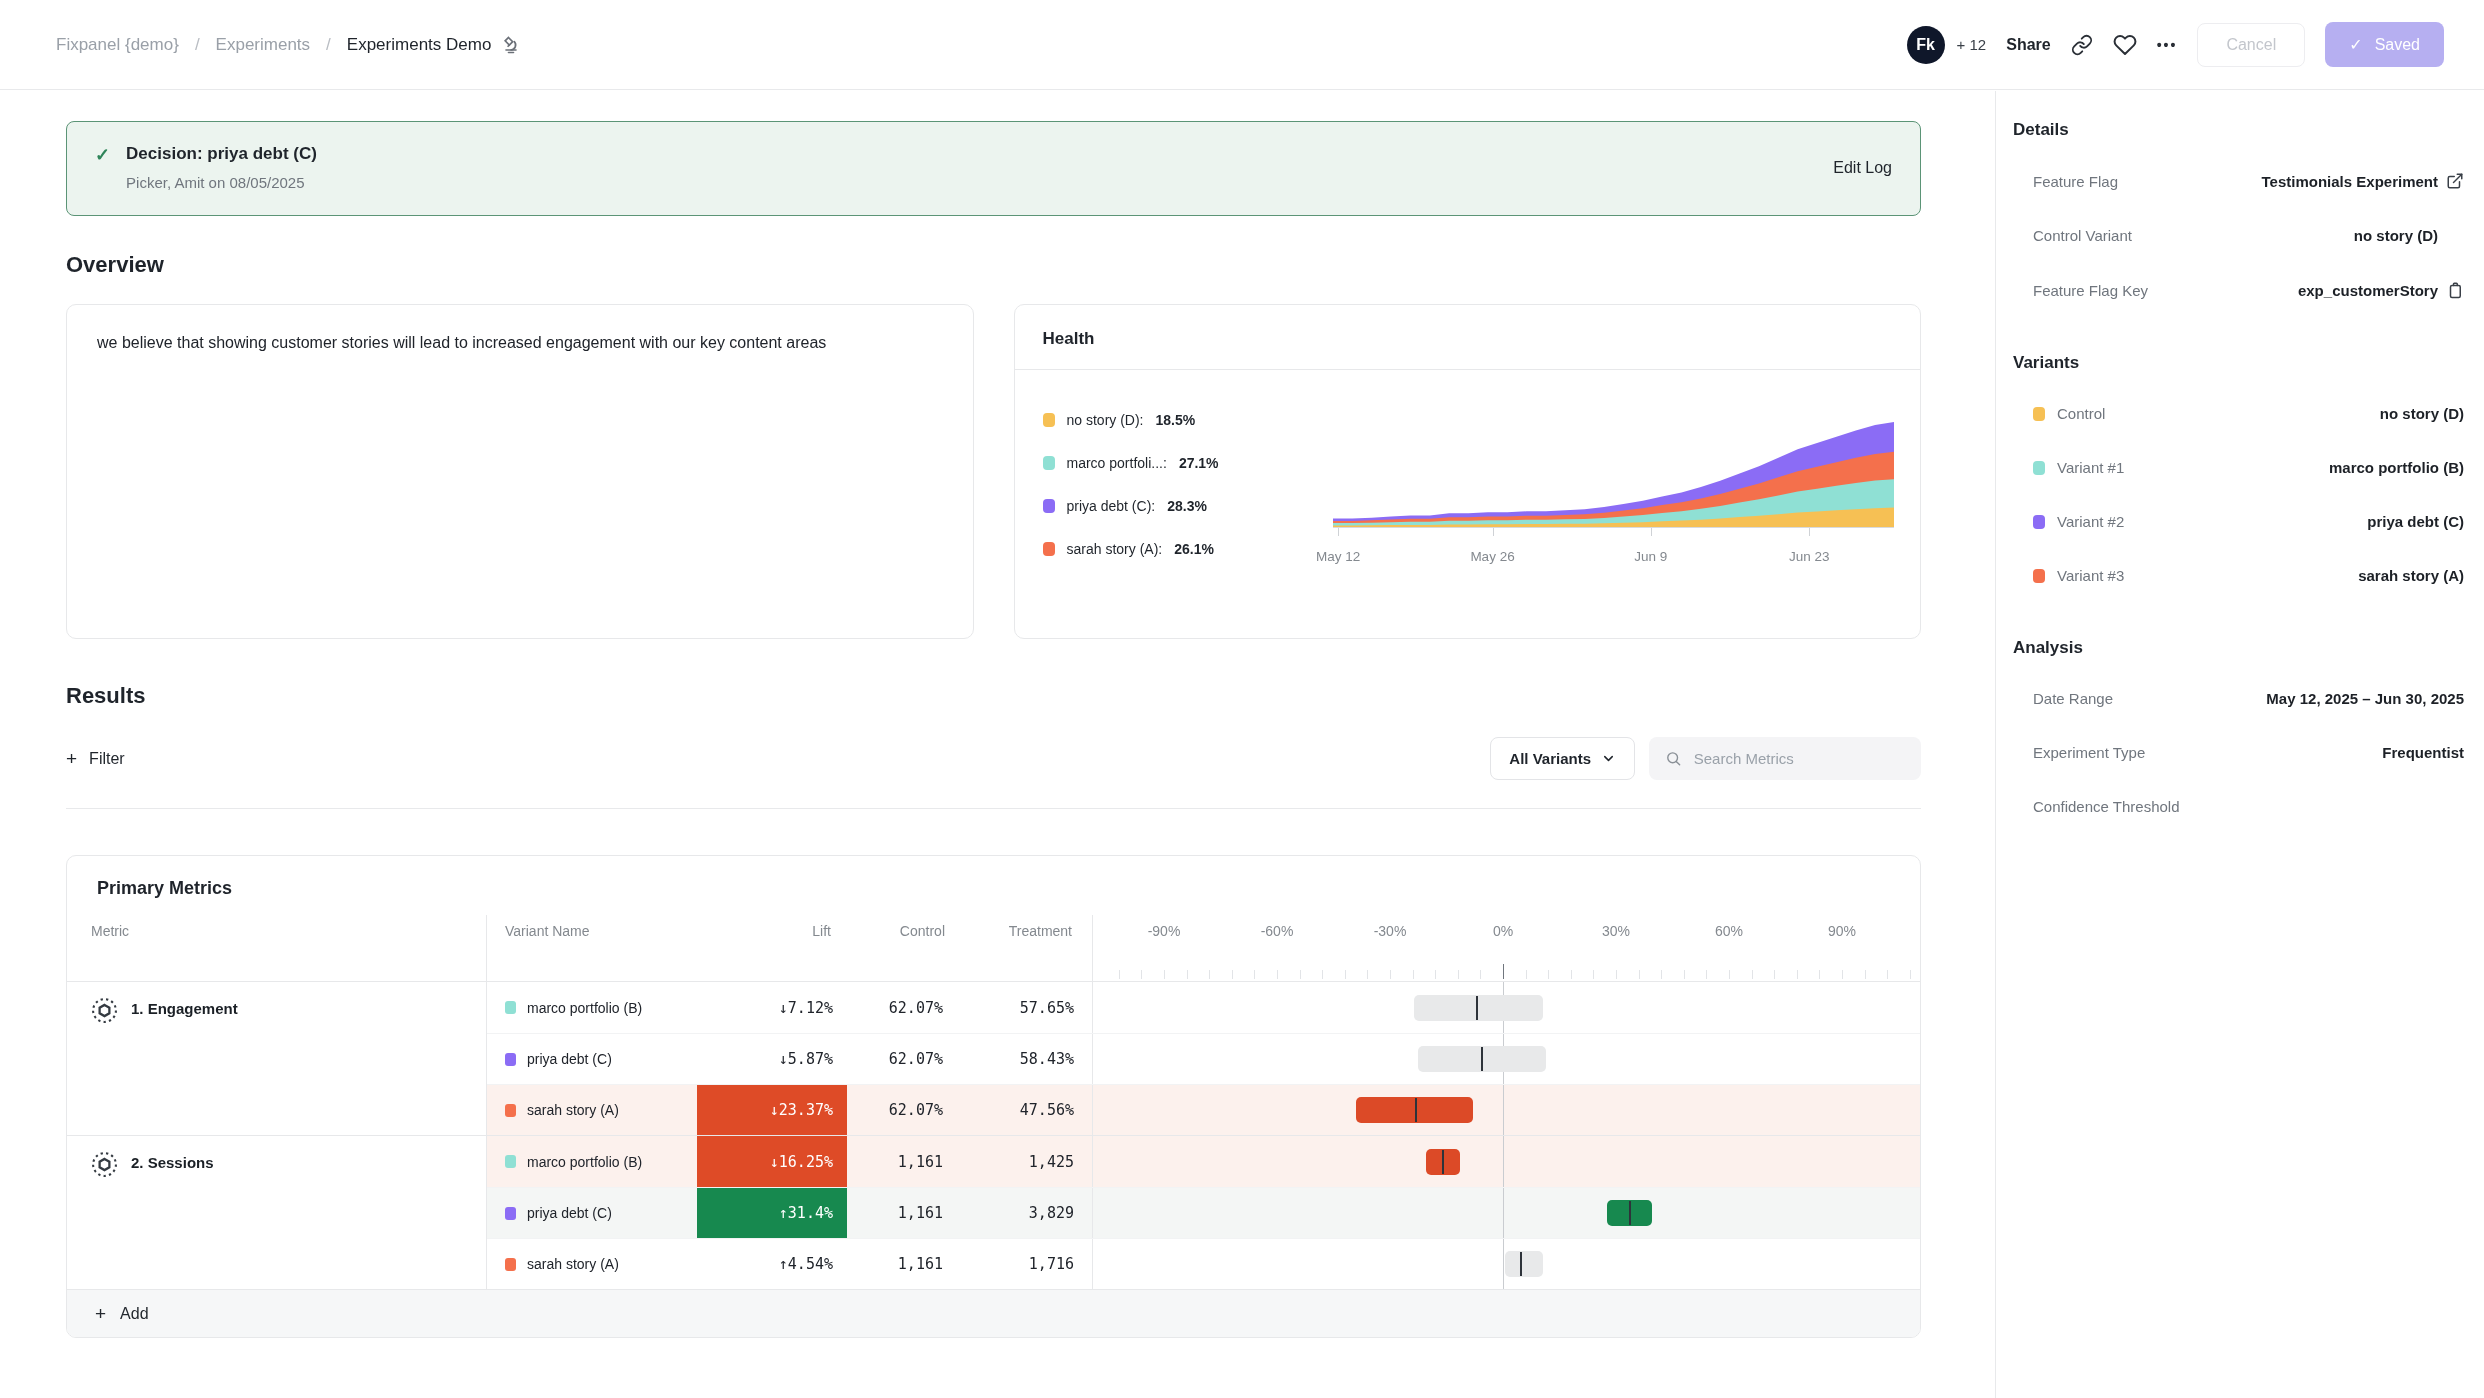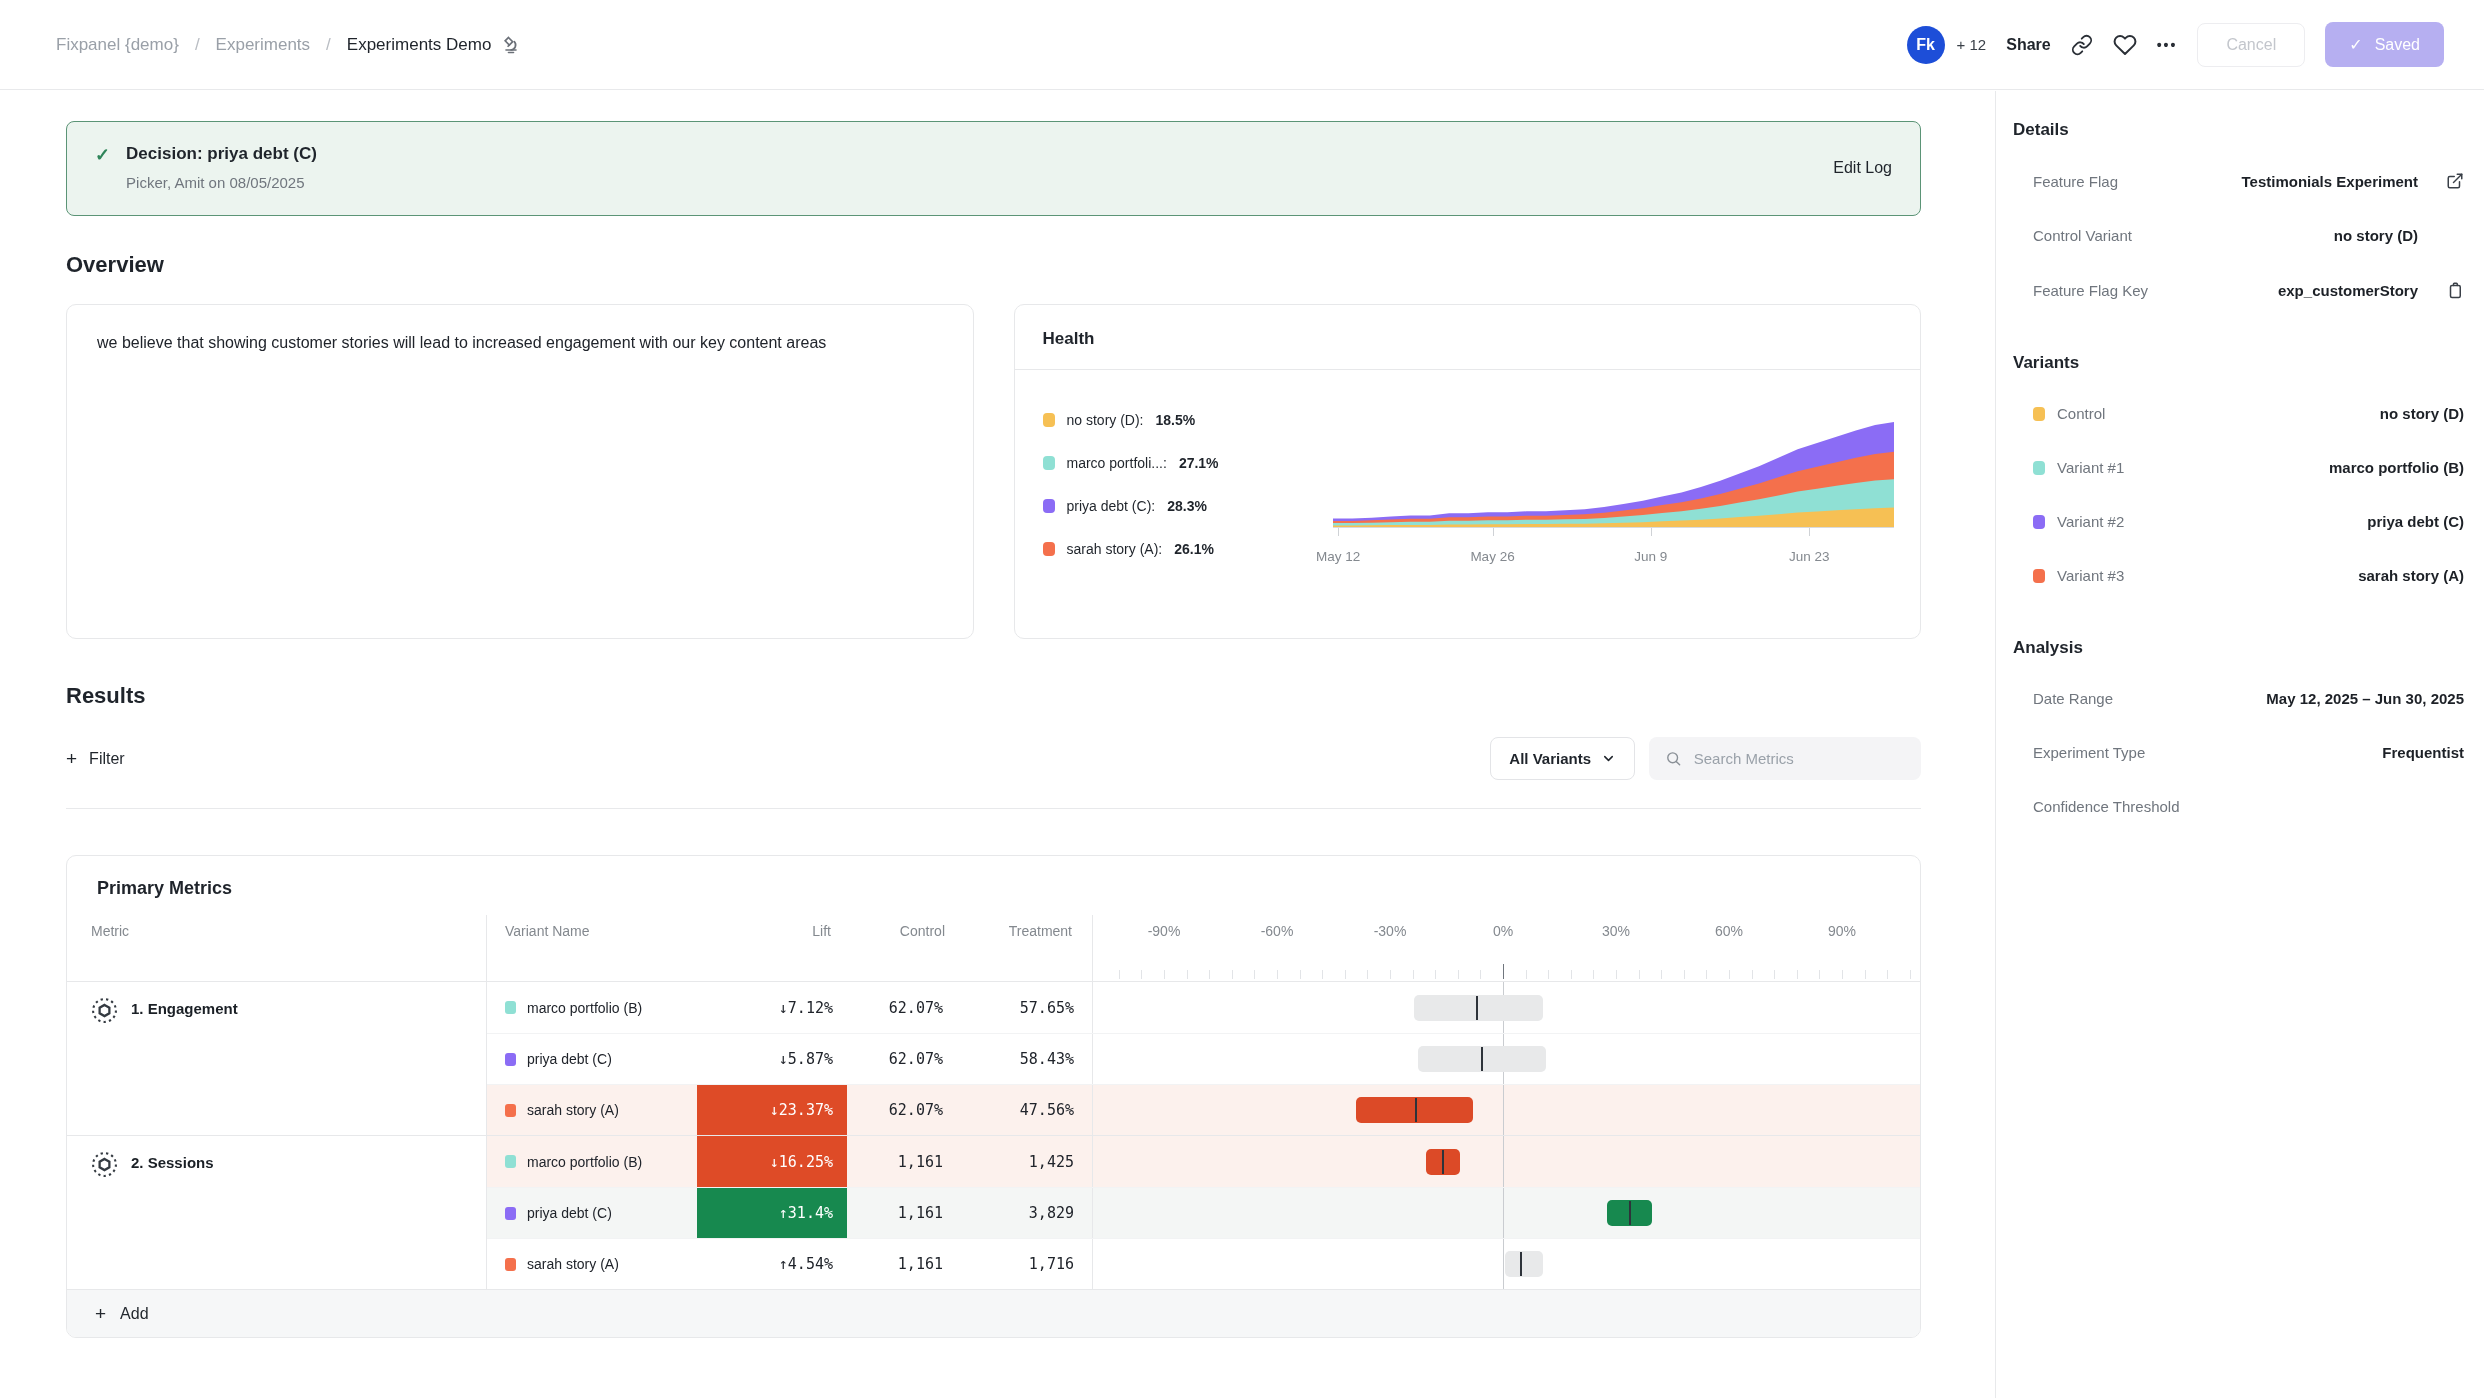--- a/index.html
+++ b/index.html
@@ -9,21 +9,21 @@
 
   
   .topbar { position:absolute; top:0; left:0; right:0; height:90px;
     border-bottom:1px solid #e8e9eb; display:flex; align-items:center;
     justify-content:space-between; padding:0 40px 0 56px; background:#fff; z-index:5; }
   .crumbs { display:flex; align-items:center; gap:16px; font-size:17px; }
   .crumb-muted { color:#9aa0a8; }
   .crumb-sep { color:#b9bdc3; }
   .crumb-current { color:#1f242b; font-weight:500; display:flex; align-items:flex-start; gap:10px; }
   .topbar-right { display:flex; align-items:center; gap:20px; }
-  .avatar { width:38px; height:38px; border-radius:50%; background:#1d4ed8; color:#fff;
+  .avatar { width:38px; height:38px; border-radius:50%; background:#0f172a; color:#fff;
     display:flex; align-items:center; justify-content:center; font-weight:bold; font-size:16px; }
   .avatar-more { font-size:15px; color:#3a4048; margin-left:-8px; }
   .share-btn { font-size:16px; font-weight:bold; color:#1f242b; background:none; border:none; cursor:pointer; }
   .icon-btn { background:none; border:none; cursor:pointer; display:flex; align-items:center; color:#2a2f36; }
   .dots { font-size:14px; font-weight:bold; letter-spacing:2px; color:#2a2f36; }
   .btn-cancel { background:#fff; border:1px solid #ededf0; border-radius:8px; color:#c3c6cc;
     font-size:16px; padding:12px 28px; cursor:pointer; }
   .btn-saved { background:#b6aff1; border:none; border-radius:8px; color:#fff;
     font-size:16px; padding:13px 24px; cursor:pointer; display:flex; gap:12px; align-items:center; }
 
@@ -125,21 +125,21 @@
   .add-row { border-top:1px solid #e7e8ea; background:#f6f7f8; height:48px;
     display:flex; align-items:center; gap:14px; padding-left:28px; font-size:16px;
     color:#24292f; cursor:pointer; }
 
   
   .side-section { margin-bottom:54px; }
   .side-title { font-size:17px; font-weight:bold; margin-bottom:32px; }
   .side-rows { display:flex; flex-direction:column; gap:37px; }
   .side-row { display:flex; align-items:center; justify-content:space-between; padding-left:20px; }
   .side-label { font-size:15px; color:#70767e; display:flex; align-items:center; gap:12px; }
-  .side-value-wrap { display:flex; align-items:center; gap:20px; }
+  .side-value-wrap { display:flex; align-items:center; gap:0; }
   .side-value { font-size:15px; font-weight:bold; color:#1d2127; }
   .side-icon-slot { width:26px; display:flex; justify-content:flex-end; color:#3a4048; }
   svg { display:block; }
 </style>
 </head>
 <body>
 
 <div class="topbar">
   <div class="crumbs">
     <span class="crumb-muted">Fixpanel {demo}</span>

